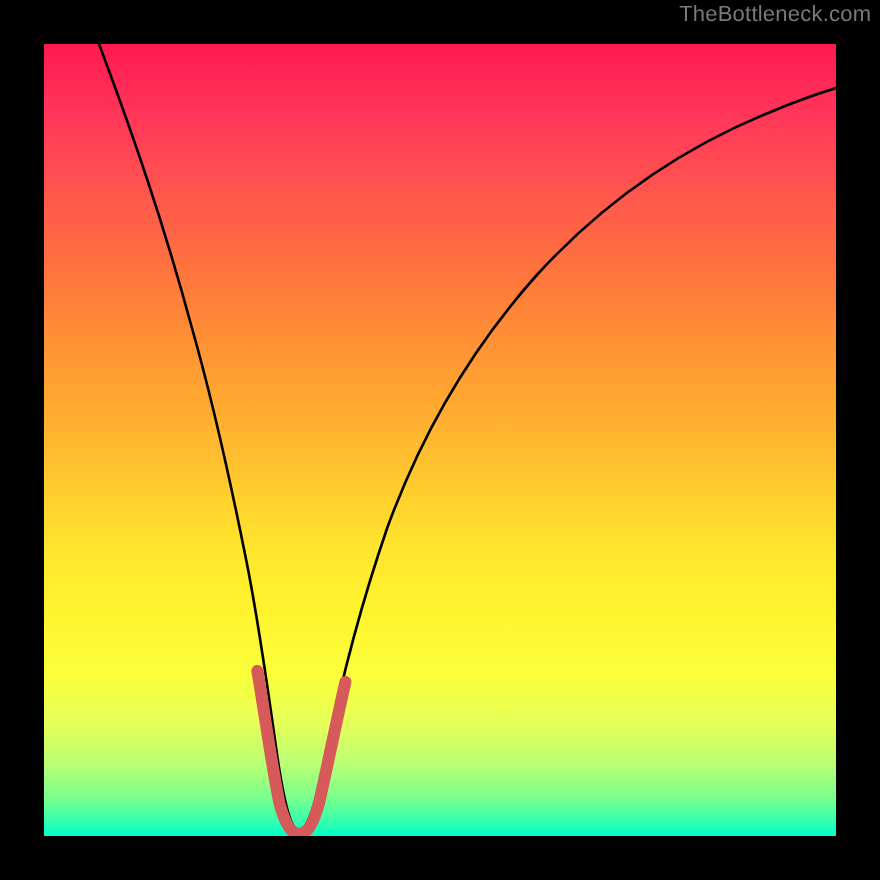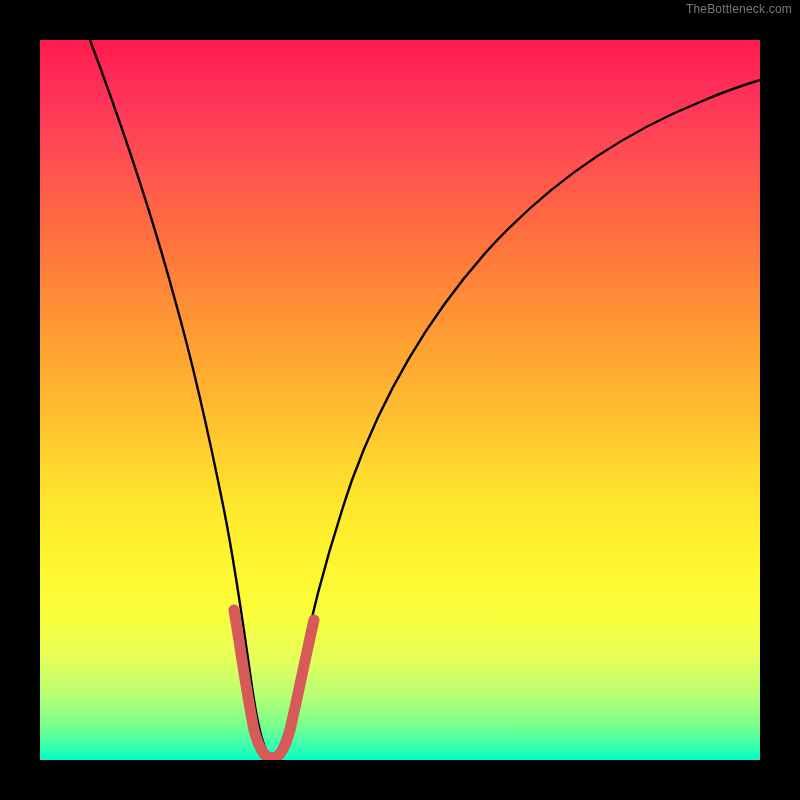--- a/index.html
+++ b/index.html
@@ -15,21 +15,21 @@
     position: relative;
     width: 800px;
     height: 800px;
     background: #000000;
   }
   .watermark {
     position: absolute;
     top: 2px;
     right: 8px;
     color: #7a7a7a;
-    font-size: 12px;
+    font-size: 20px;
     font-weight: 400;
     letter-spacing: 0.2px;
     z-index: 50;
     user-select: none;
   }
   .plot-area {
     position: absolute;
     left: 40px;
     top: 40px;
     width: 720px;

